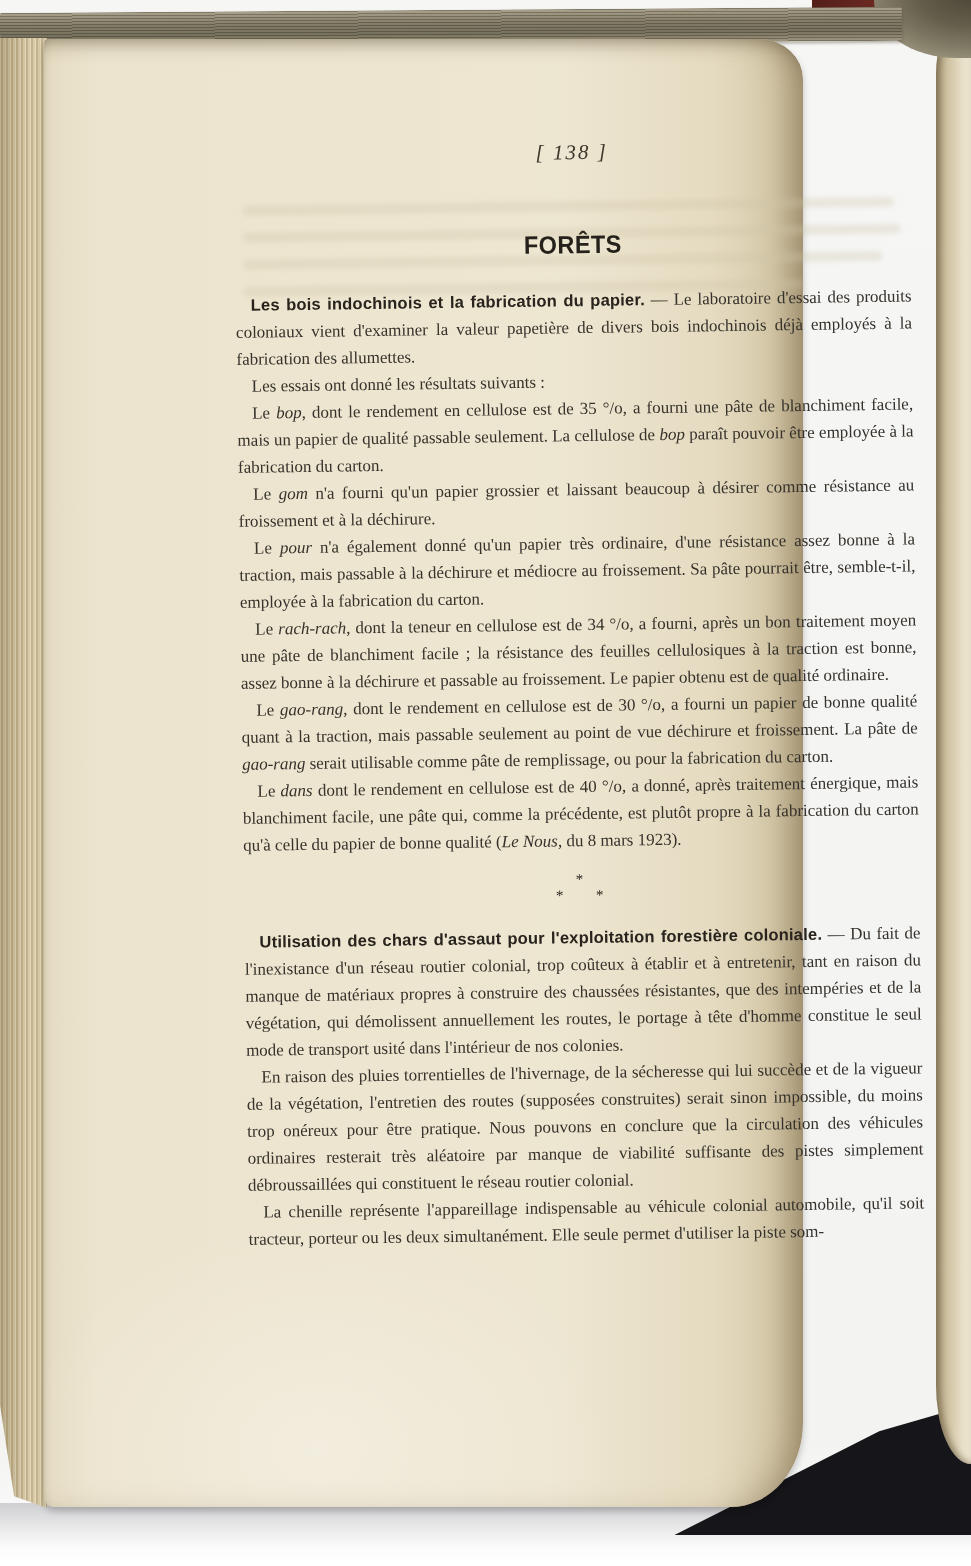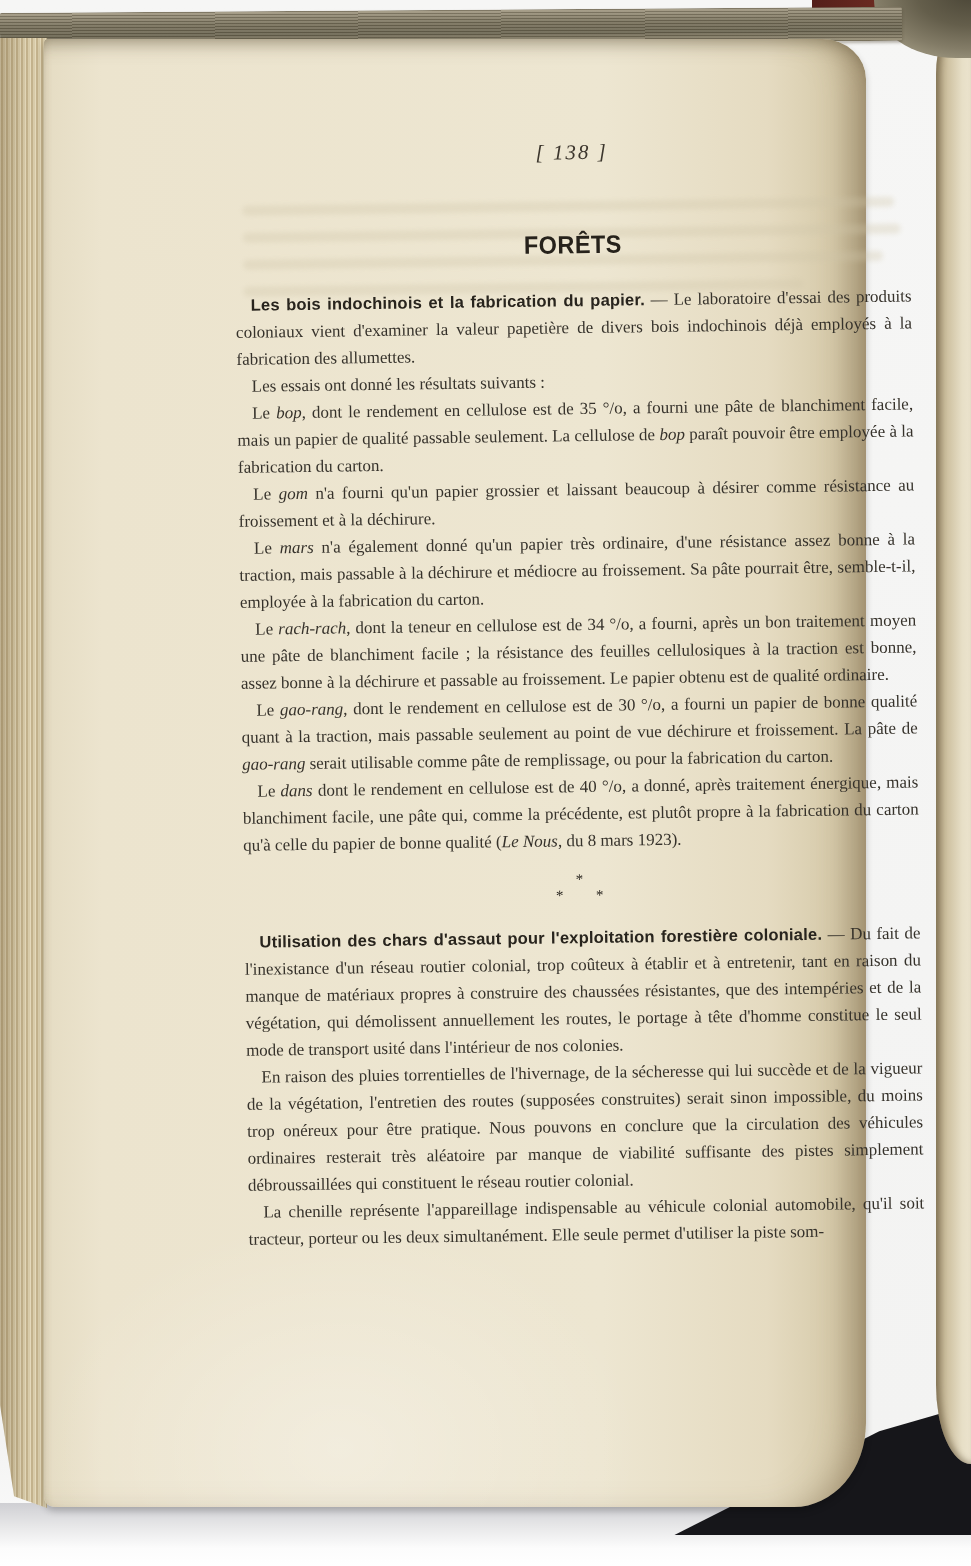--- a/index.html
+++ b/index.html
@@ -54,21 +54,21 @@
   .left-stack{
     position:absolute;left:0;top:38px;width:47px;height:1470px;
     background:
       linear-gradient(to right,rgba(120,100,65,.35) 0,rgba(0,0,0,0) 60%),
       repeating-linear-gradient(to right,#e4d9bb 0 1px,#c3b28c 1px 3px,#d8cba9 3px 5px);
     clip-path:polygon(0 0,100% 0,100% 100%,30% 99.2%,0 93%);
   }
 
   
   .page{
-    position:absolute;left:44px;top:39px;width:822px;height:1468px;
+    position:absolute;left:44px;top:39px;width:759px;height:1468px;
     background:
       radial-gradient(430px 330px at 36% 96%,rgba(255,255,255,.30),rgba(255,255,255,0) 70%),
       linear-gradient(to right,#e5dcc3 0,var(--paper) 7%,#ede6d1 68%,#e5dbc1 88%,#d7cbab 96%,#c9bb99 100%);
     border-radius:4px 44px 72px 10px / 4px 40px 84px 10px;
     box-shadow:
       inset 0 16px 18px -14px rgba(85,75,50,.55),
       inset -30px 0 38px -20px rgba(110,90,60,.55),
       inset 6px 0 10px -8px rgba(110,90,60,.35),
       0 4px 7px rgba(0,0,0,.22);
   }
@@ -139,21 +139,21 @@
       <div class="page-number">[ 138 ]</div>
 
       <div class="section-title">FORÊTS</div>
 
       <div class="body-text">
         <div>
             <p><span class="seg-b">Les bois indochinois et la fabrication du papier.</span><span> — Le laboratoire d'essai des produits coloniaux vient d'examiner la valeur papetière de divers bois indochinois déjà employés à la fabrication des allumettes.</span></p>
             <p><span>Les essais ont donné les résultats suivants :</span></p>
             <p><span>Le </span><span class="seg-i">bop</span><span>, dont le rendement en cellulose est de 35 °/o, a fourni une pâte de blanchiment facile, mais un papier de qualité passable seulement. La cellulose de </span><span class="seg-i">bop</span><span> paraît pouvoir être employée à la fabrication du carton.</span></p>
             <p><span>Le </span><span class="seg-i">gom</span><span> n'a fourni qu'un papier grossier et laissant beaucoup à désirer comme résistance au froissement et à la déchirure.</span></p>
-            <p><span>Le </span><span class="seg-i">mars</span><span> n'a également donné qu'un papier très ordinaire, d'une résistance assez bonne à la traction, mais passable à la déchirure et médiocre au froissement. Sa pâte pourrait être, semble-t-il, employée à la fabrication du carton.</span></p>
+            <p><span>Le </span><span class="seg-i">pour</span><span> n'a également donné qu'un papier très ordinaire, d'une résistance assez bonne à la traction, mais passable à la déchirure et médiocre au froissement. Sa pâte pourrait être, semble-t-il, employée à la fabrication du carton.</span></p>
             <p><span>Le </span><span class="seg-i">rach-rach</span><span>, dont la teneur en cellulose est de 34 °/o, a fourni, après un bon traitement moyen une pâte de blanchiment facile ; la résistance des feuilles cellulosiques à la traction est bonne, assez bonne à la déchirure et passable au froissement. Le papier obtenu est de qualité ordinaire.</span></p>
             <p><span>Le </span><span class="seg-i">gao-rang</span><span>, dont le rendement en cellulose est de 30 °/o, a fourni un papier de bonne qualité quant à la traction, mais passable seulement au point de vue déchirure et froissement. La pâte de </span><span class="seg-i">gao-rang</span><span> serait utilisable comme pâte de remplissage, ou pour la fabrication du carton.</span></p>
             <p><span>Le </span><span class="seg-i">dans</span><span> dont le rendement en cellulose est de 40 °/o, a donné, après traitement énergique, mais blanchiment facile, une pâte qui, comme la précédente, est plutôt propre à la fabrication du carton qu'à celle du papier de bonne qualité (</span><span class="seg-i">Le Nous</span><span>, du 8 mars 1923).</span></p>
           </div>
 
         <div class="asterism">
           <span class="star s-top">*</span>
           <span class="star s-left">*</span>
           <span class="star s-right">*</span>
         </div>

